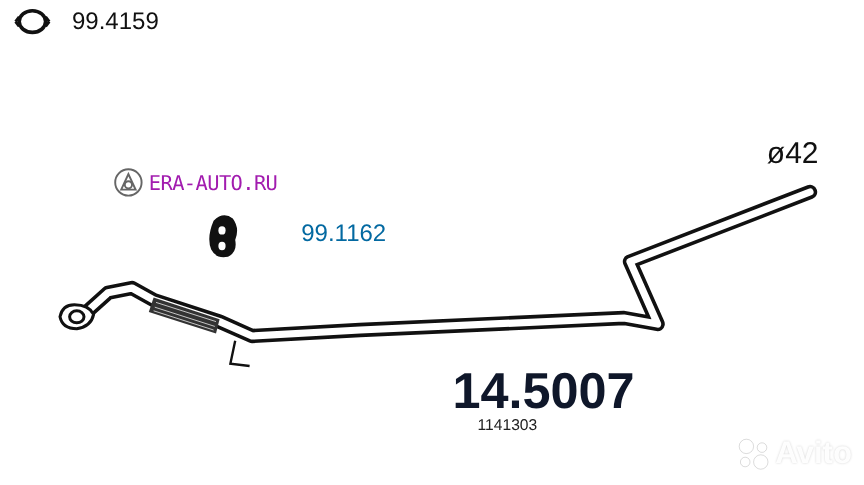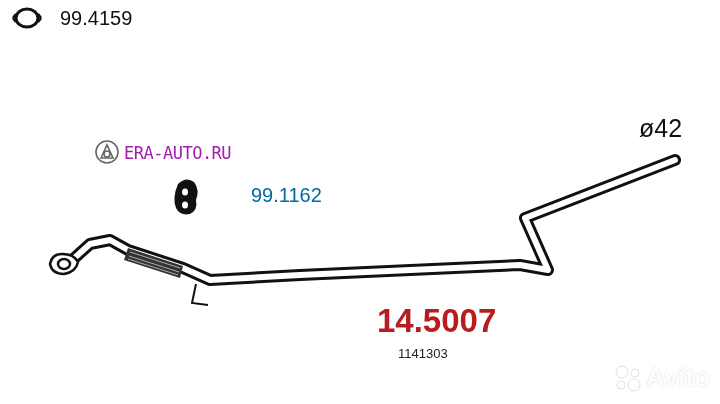--- a/index.html
+++ b/index.html
@@ -5,21 +5,21 @@
     html, body { margin: 0; padding: 0; }
     body {
       width: 720px; height: 404px; background: #ffffff;
       position: relative; overflow: hidden;
       font-family: "Liberation Sans", sans-serif;
     }
     .abs { position: absolute; }
     .gasket-label { left: 60px; top: 7px; font-size: 20px; color: #111; }
     .hanger-label { left: 211px; top: 184px; font-size: 20px; color: #0369a1; margin-left: 40px; }
     .diameter-label { left: 639px; top: 114px; font-size: 25px; color: #111; }
-    .part-number { left: 377px; top: 302px; font-size: 33px; font-weight: bold; color: #b91c1c; }
+    .part-number { left: 377px; top: 302px; font-size: 42px; font-weight: bold; color: #0f172a; }
     .oem-number { left: 398px; top: 346px; font-size: 13px; color: #222; }
     .watermark-text { left: 124px; top: 143px; font-size: 17px; color: #a21caf; font-family: "DejaVu Sans Mono", monospace; letter-spacing: -0.5px; }
     .avito-text { left: 646px; top: 362px; font-size: 26px; font-weight: bold; color: rgba(255,255,255,0.95); text-shadow: 0 0 2px rgba(0,0,0,0.18); }
     svg.drawing { position: absolute; left: 0; top: 0; }
   </style>
 </head>
 <body>
 
 <svg class="drawing" width="720" height="404" viewBox="0 0 720 404">
 

